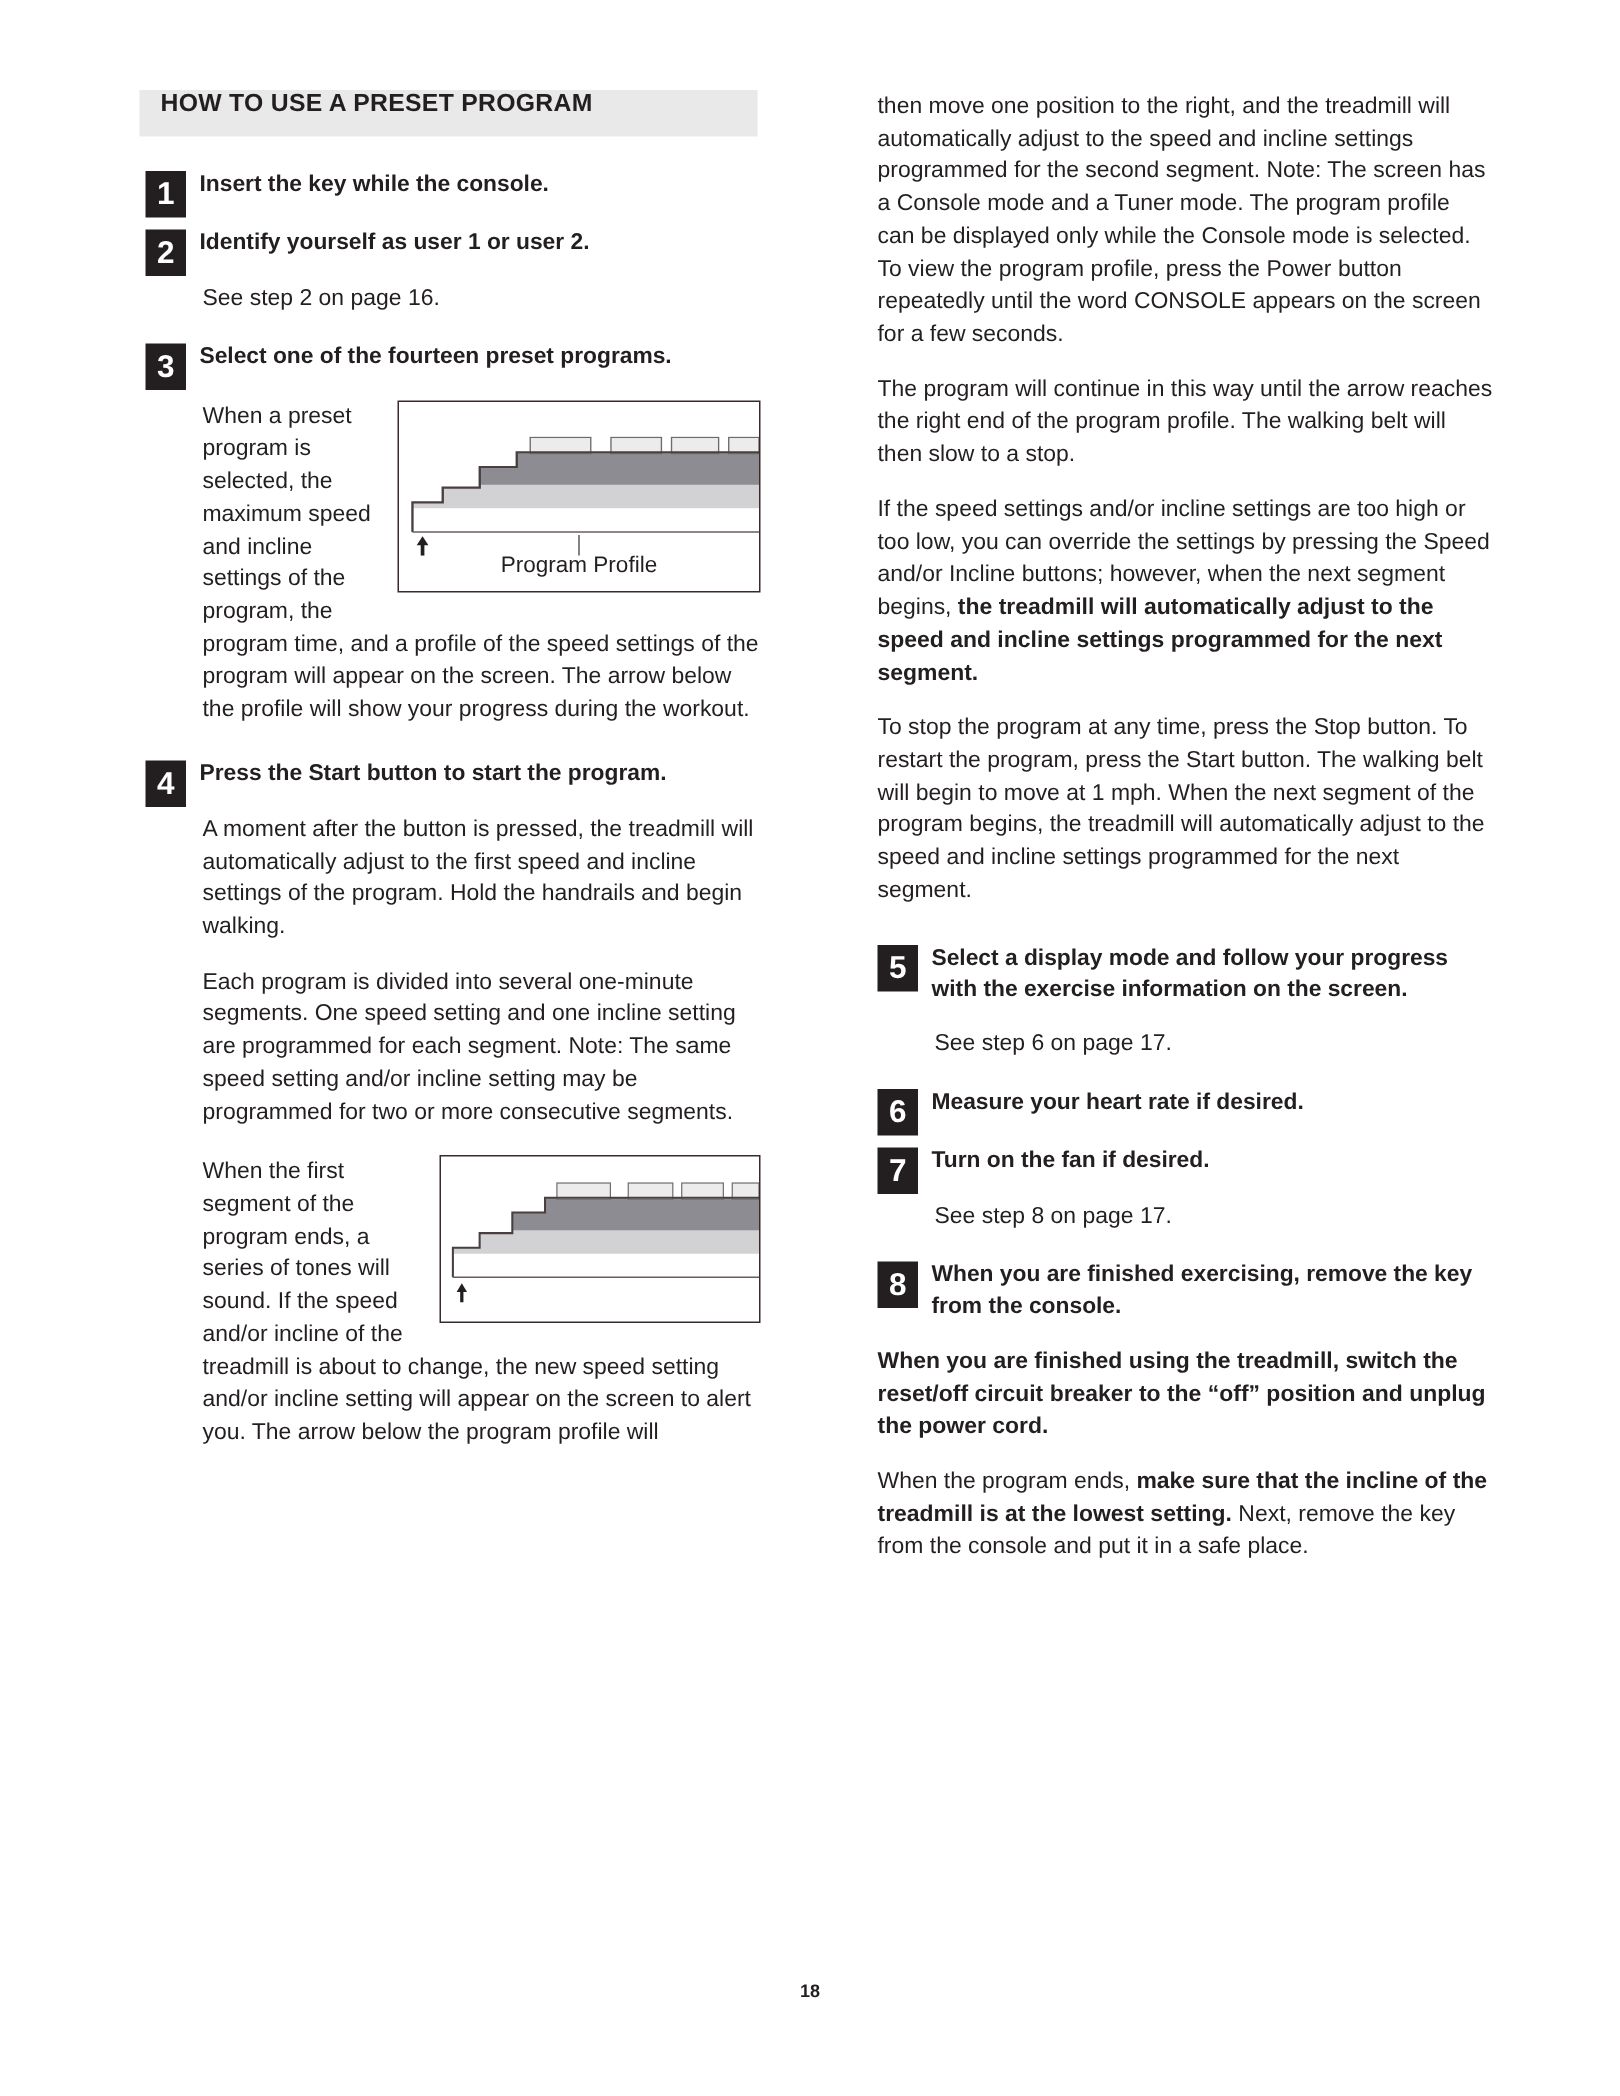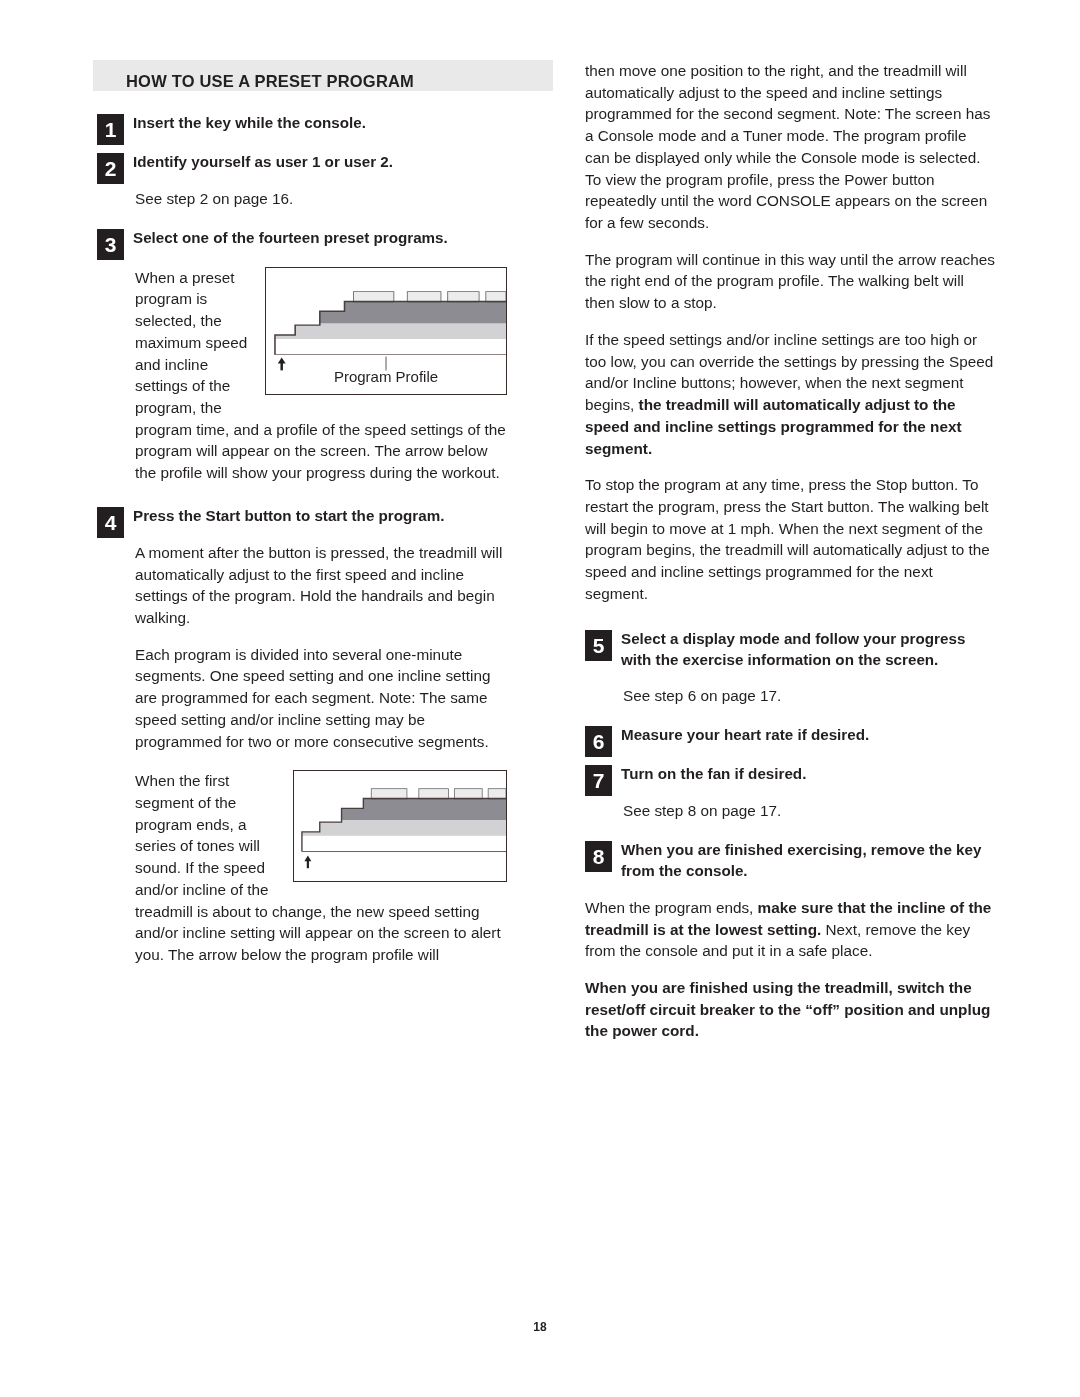--- a/index.html
+++ b/index.html
@@ -27,25 +27,25 @@
     top: 60px;
     width: 410px;
   }
   .col-left  { left: 97px; }
   .col-right { left: 585px; }
 
   
   .section-band {
     background: #e9e9e9;
     height: 31px;
-    width: 460px;
+    width: 412px;
     margin-left: -4px;
     display: flex;
-    align-items: flex-end;
-    padding-left: 33px;
+    align-items: flex-start;
+    padding-left: 14px;
     box-sizing: border-box;
     margin-bottom: 22px;
   }
   .section-band-title {
     font-size: 16.5px;
     font-weight: bold;
     letter-spacing: 0.2px;
     color: #231f20;
   }
 
@@ -248,21 +248,21 @@
       <div class="step-num">7</div>
       <div class="step-title">Turn on the fan if desired.</div>
     </div>
     <p class="body indent">See step 8 on page 17.</p>
 
     <div class="step">
       <div class="step-num">8</div>
       <div class="step-title">When you are finished exercising, remove the key from the console.</div>
     </div>
 
+    <p class="body"><b>When you are finished using the treadmill, switch the reset/off circuit breaker to the “off” position and unplug the power cord.</b></p>
+
     <p class="body"><span>When the program ends, </span><b>make sure that the incline of the treadmill is at the lowest setting.</b><span> Next, remove the key from the console and put it in a safe place.</span></p>
 
-    <p class="body"><b>When you are finished using the treadmill, switch the reset/off circuit breaker to the “off” position and unplug the power cord.</b></p>
-
   </div>
 
   <div class="page-number">18</div>
 
 </div>
 
 </body></html>

